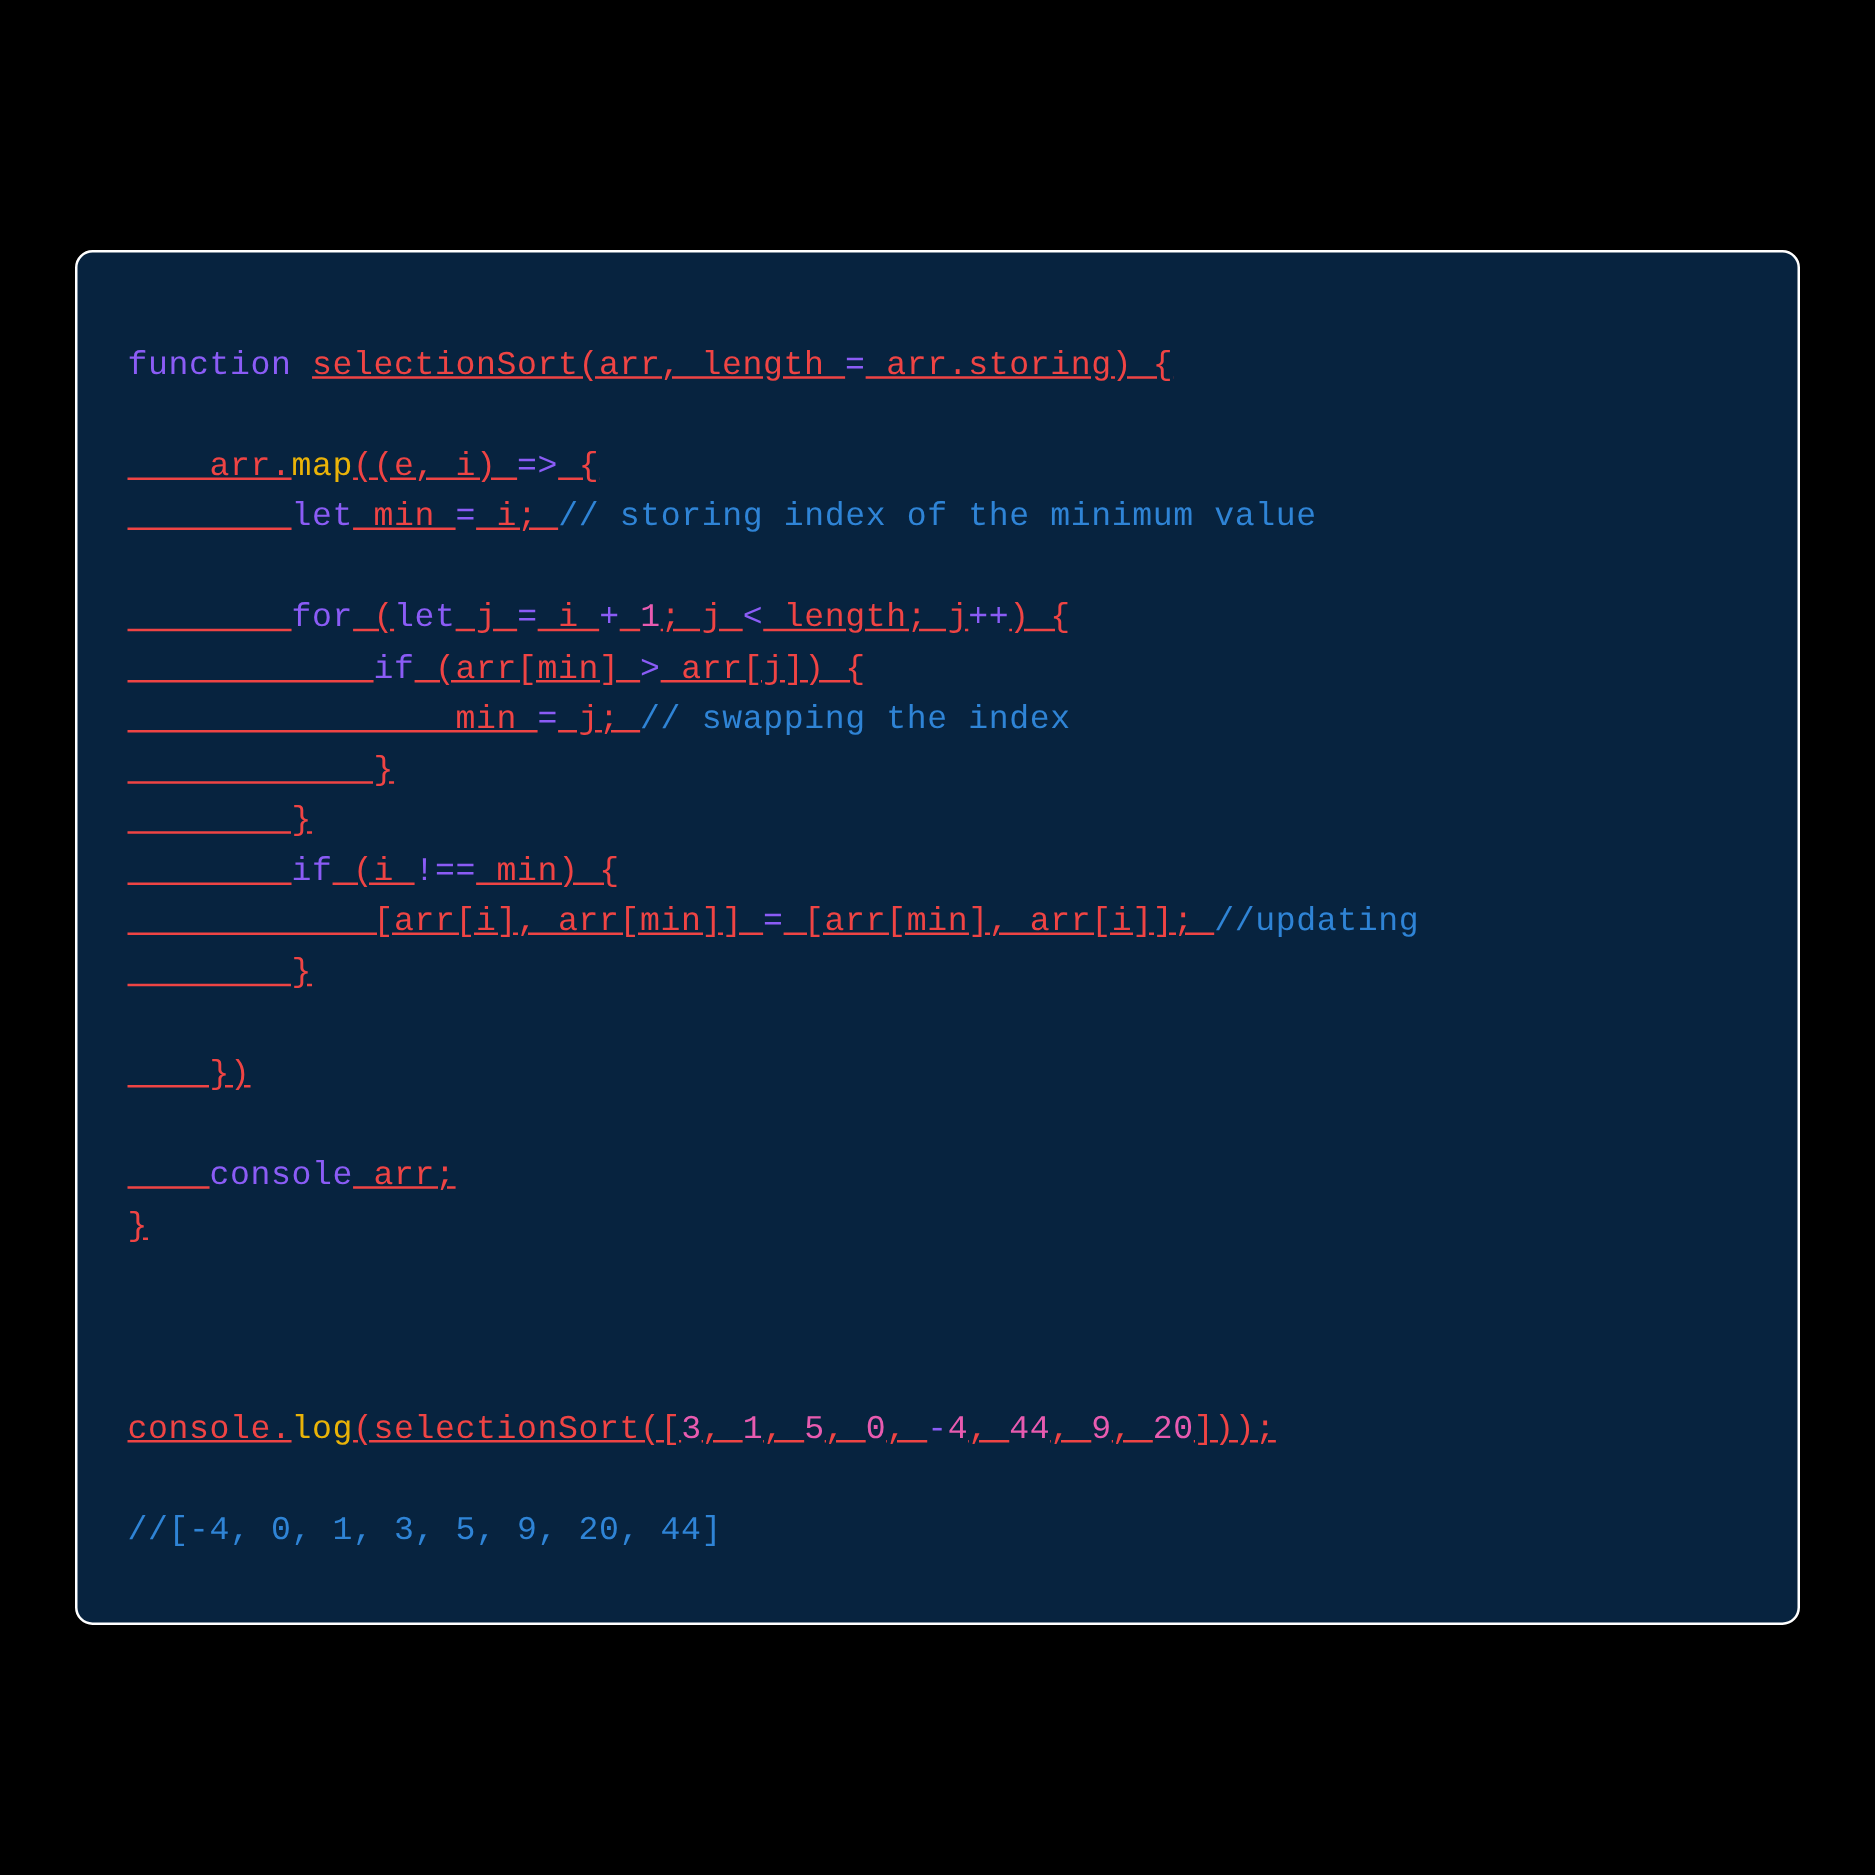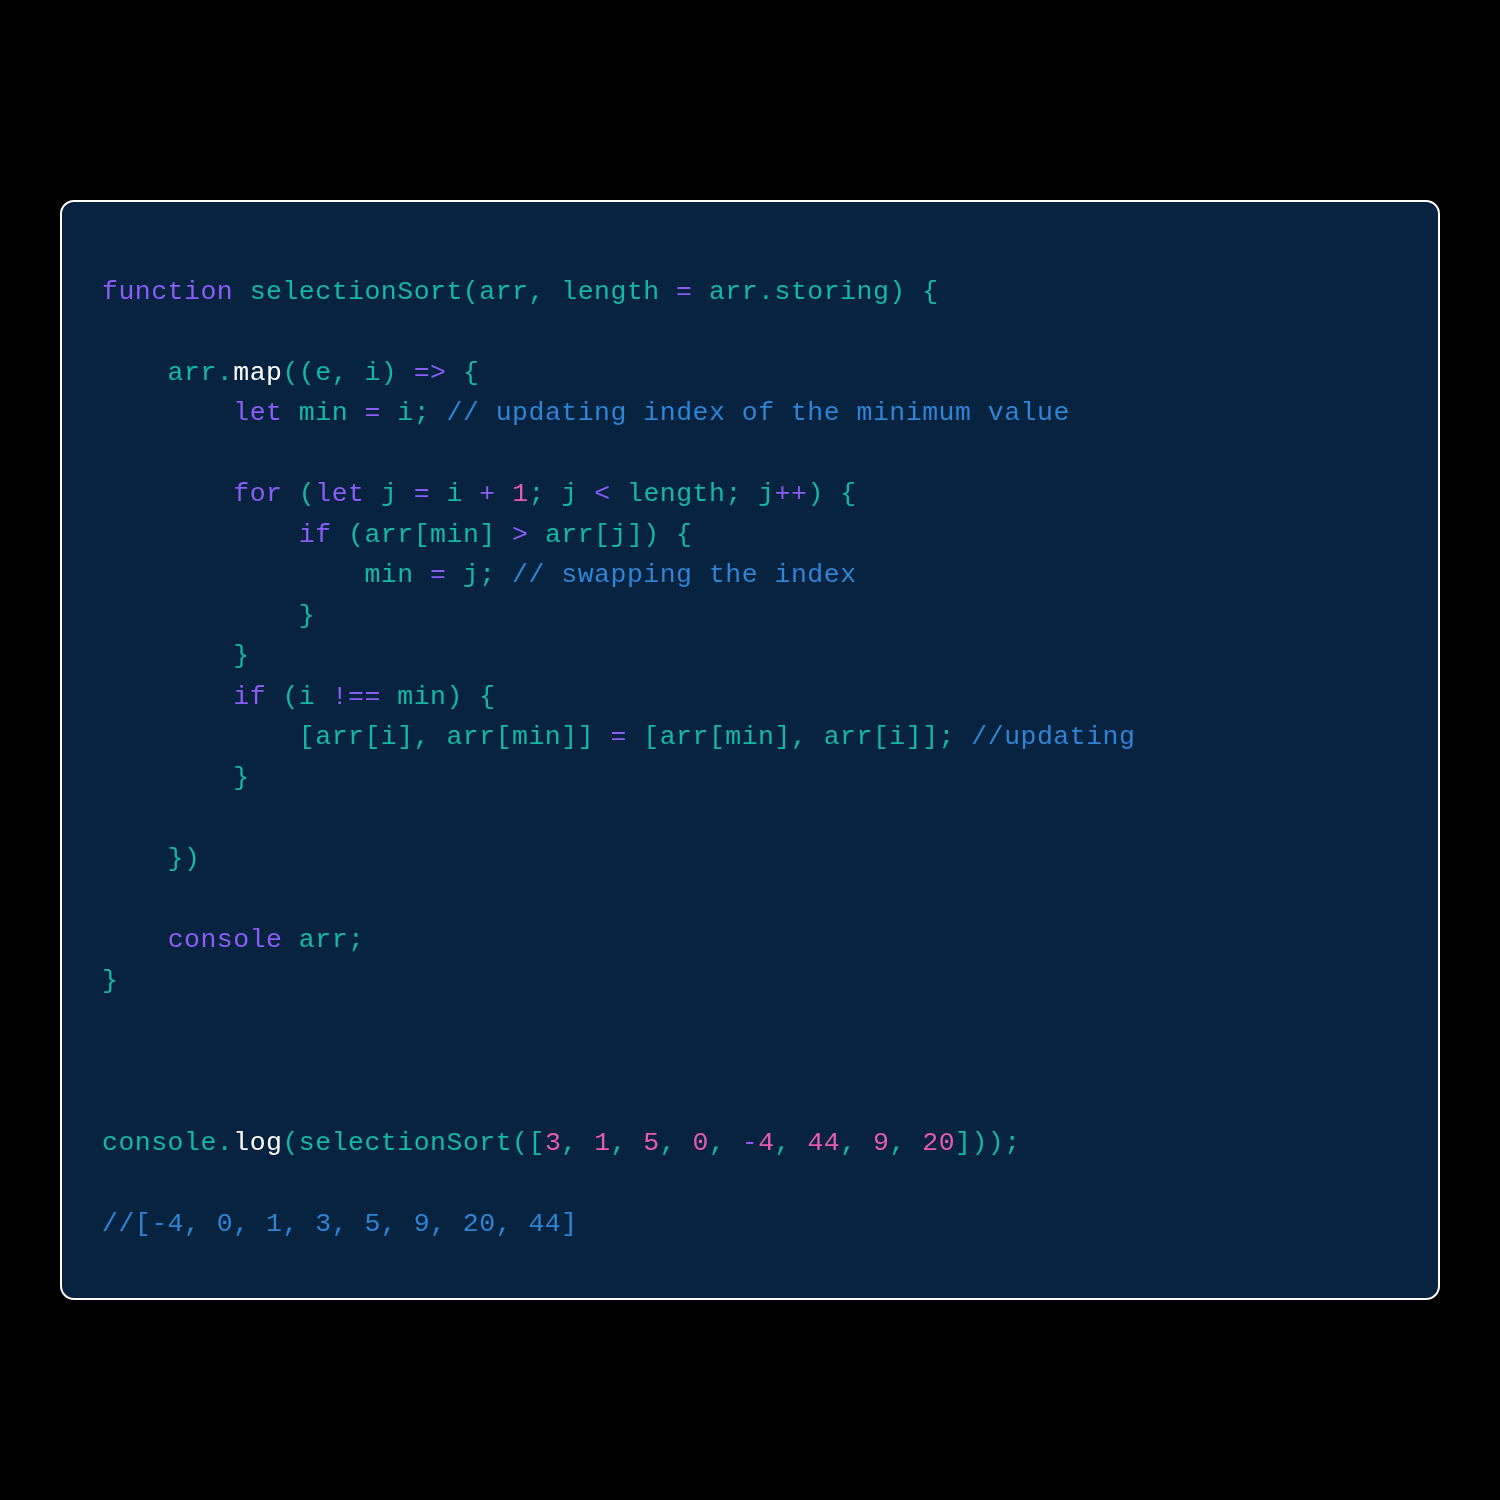--- a/index.html
+++ b/index.html
@@ -32,32 +32,32 @@
     font-size: 26.5px;
     line-height: 1.53;
     letter-spacing: 0.5px;
     white-space: pre;
     color: #e6eef5;
   }
   .tok-keyword   { color: #8b5cf6; }
   .tok-comment   { color: #2f84d6; }
   .tok-string,
   .tok-number    { color: #e85bb0; }
-  .tok-default   { color: #14b8a6; }
-  .tok-ident     { color: #ffffff; }
+  .tok-default   { color: #ef4444; text-decoration: underline; }
+  .tok-ident     { color: #eab308; }
 </style>
 </head>
 <body>
 
 <div class="stage">
   <div class="code-card">
     <pre class="code" id="code-pre"><span><span class="tok-keyword">function </span><span class="tok-default">selectionSort(arr, length </span><span class="tok-keyword">=</span><span class="tok-default"> arr.storing) {</span></span>
 <span><span class="tok-default"></span></span>
 <span><span class="tok-default">    arr.</span><span class="tok-ident">map</span><span class="tok-default">((e, i) </span><span class="tok-keyword">=&gt;</span><span class="tok-default"> {</span></span>
-<span><span class="tok-default">        </span><span class="tok-keyword">let</span><span class="tok-default"> min </span><span class="tok-keyword">=</span><span class="tok-default"> i; </span><span class="tok-comment">// updating index of the minimum value</span></span>
+<span><span class="tok-default">        </span><span class="tok-keyword">let</span><span class="tok-default"> min </span><span class="tok-keyword">=</span><span class="tok-default"> i; </span><span class="tok-comment">// storing index of the minimum value</span></span>
 <span><span class="tok-default"></span></span>
 <span><span class="tok-default">        </span><span class="tok-keyword">for</span><span class="tok-default"> (</span><span class="tok-keyword">let</span><span class="tok-default"> j </span><span class="tok-keyword">=</span><span class="tok-default"> i </span><span class="tok-keyword">+</span><span class="tok-default"> </span><span class="tok-number">1</span><span class="tok-default">; j </span><span class="tok-keyword">&lt;</span><span class="tok-default"> length; j</span><span class="tok-keyword">++</span><span class="tok-default">) {</span></span>
 <span><span class="tok-default">            </span><span class="tok-keyword">if</span><span class="tok-default"> (arr[min] </span><span class="tok-keyword">&gt;</span><span class="tok-default"> arr[j]) {</span></span>
 <span><span class="tok-default">                min </span><span class="tok-keyword">=</span><span class="tok-default"> j; </span><span class="tok-comment">// swapping the index</span></span>
 <span><span class="tok-default">            }</span></span>
 <span><span class="tok-default">        }</span></span>
 <span><span class="tok-default">        </span><span class="tok-keyword">if</span><span class="tok-default"> (i </span><span class="tok-keyword">!==</span><span class="tok-default"> min) {</span></span>
 <span><span class="tok-default">            [arr[i], arr[min]] </span><span class="tok-keyword">=</span><span class="tok-default"> [arr[min], arr[i]]; </span><span class="tok-comment">//updating</span></span>
 <span><span class="tok-default">        }</span></span>
 <span><span class="tok-default"></span></span>

